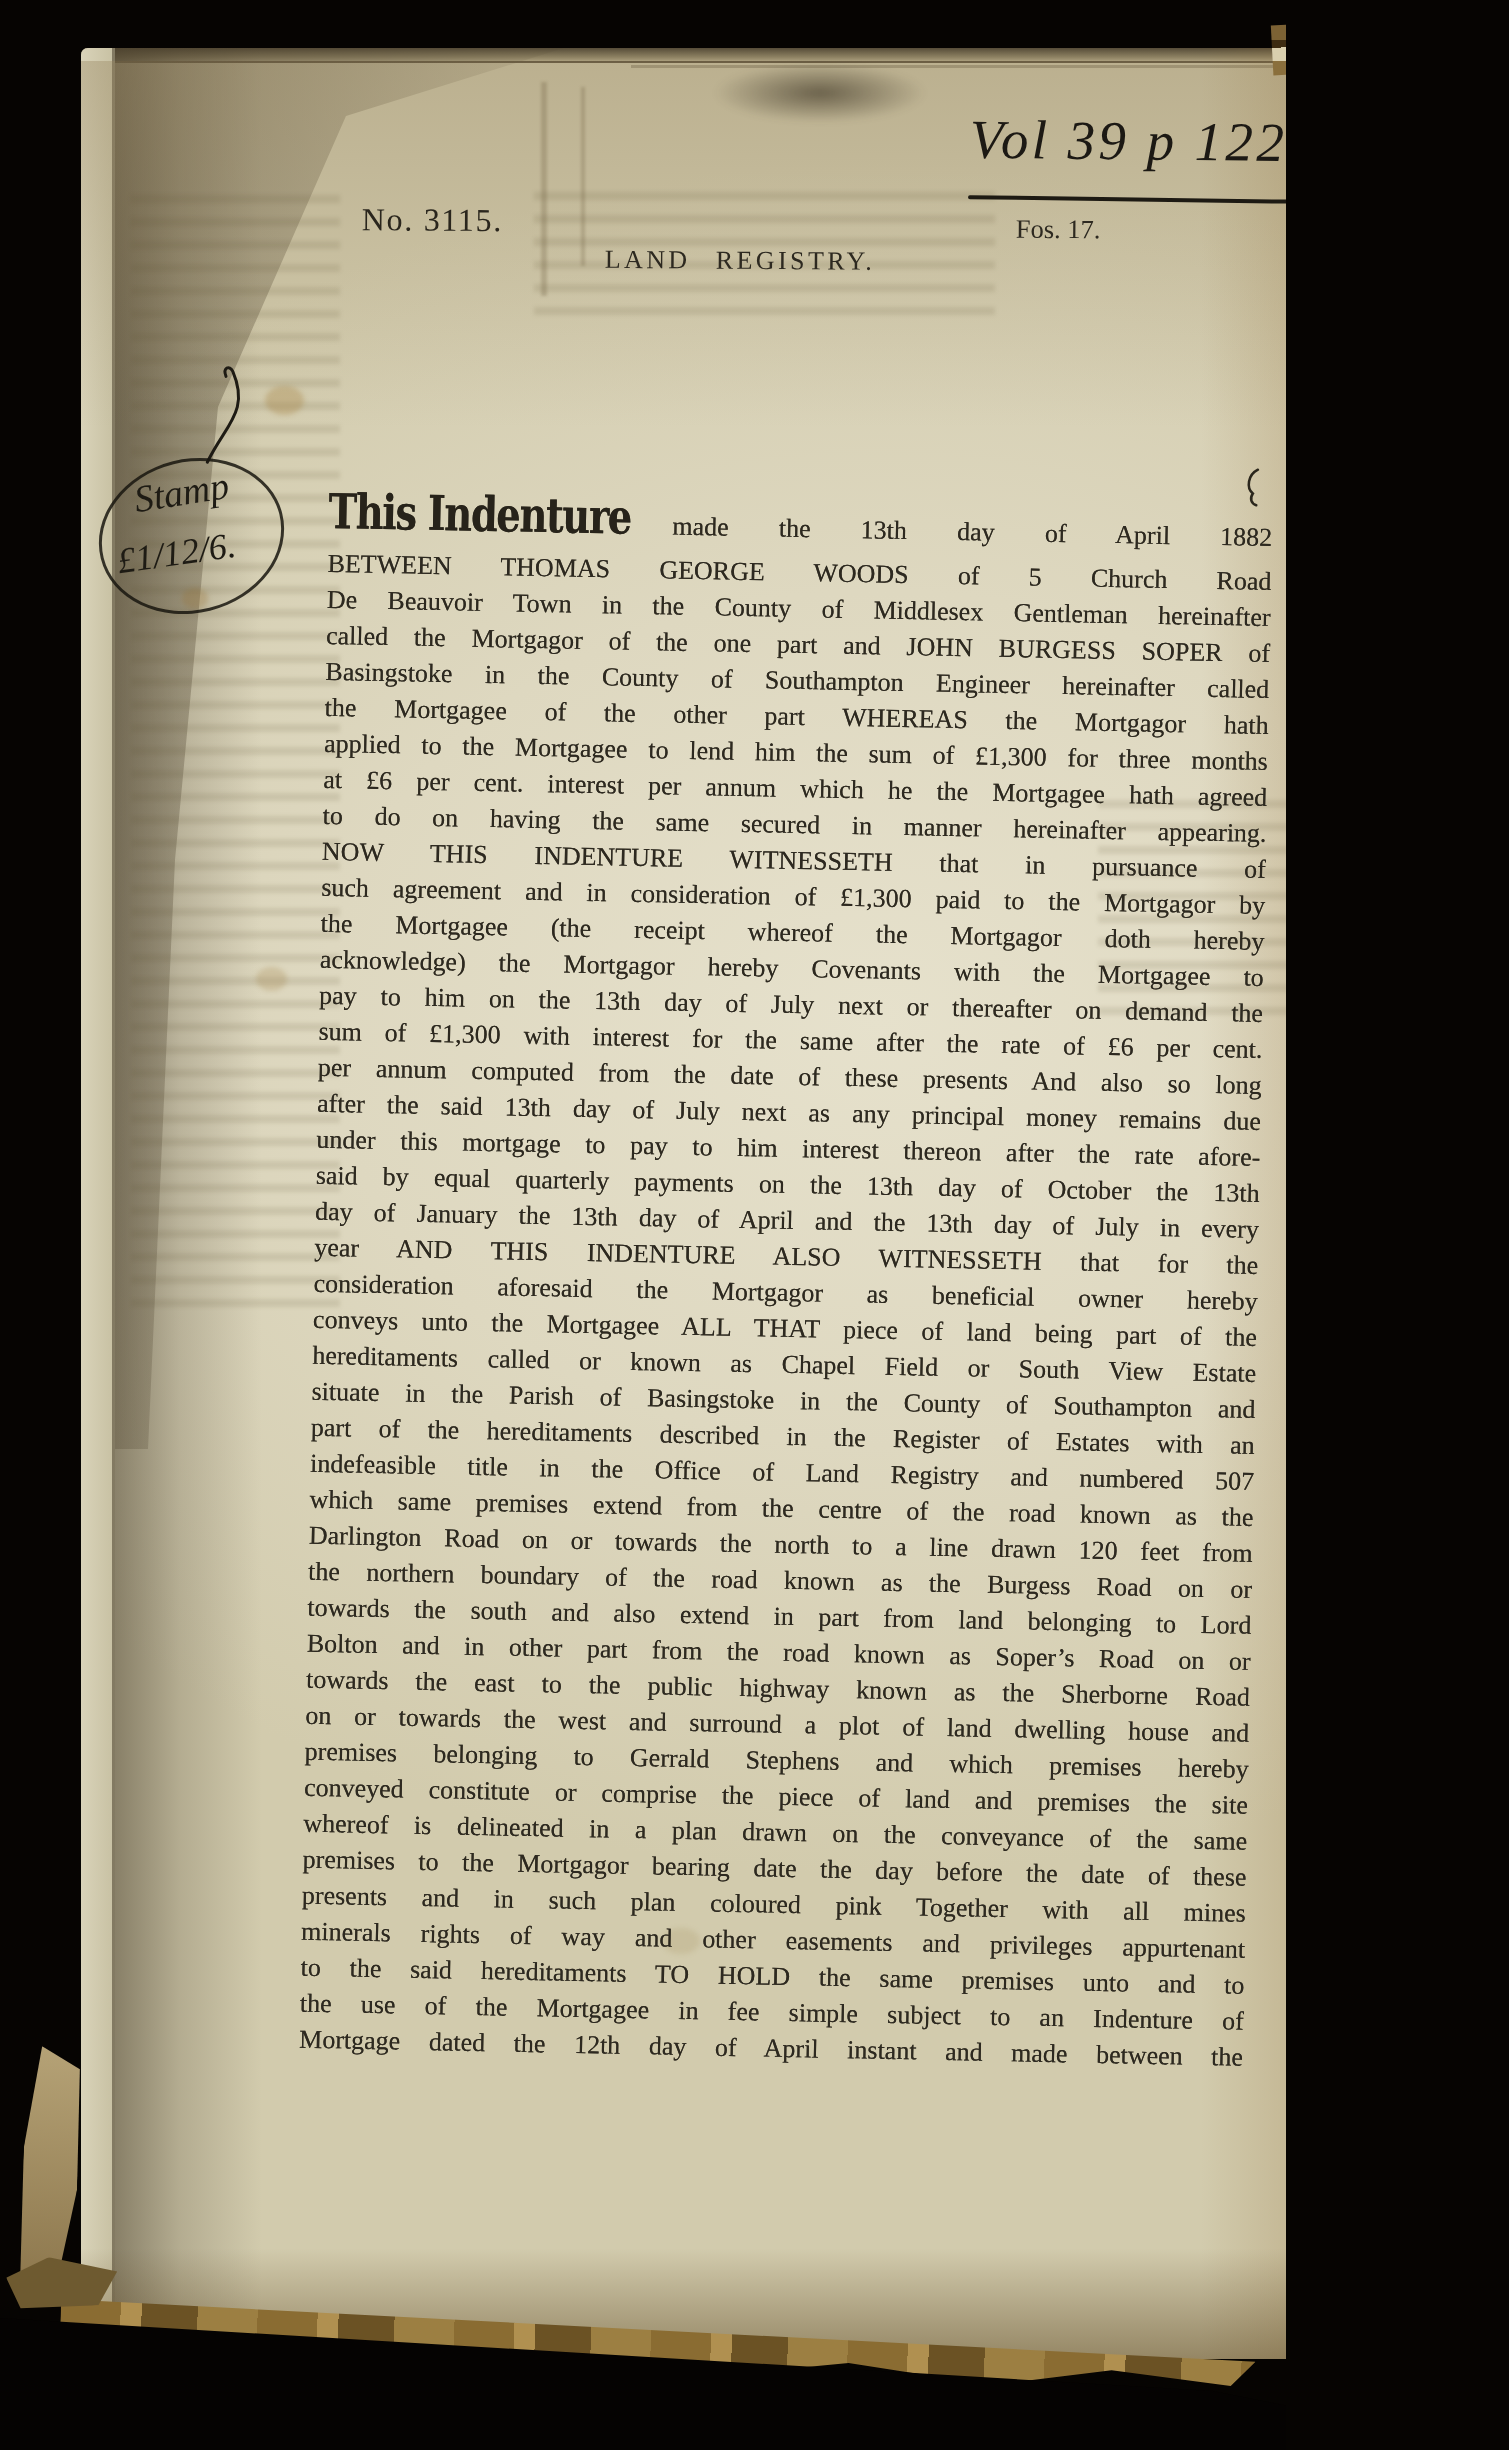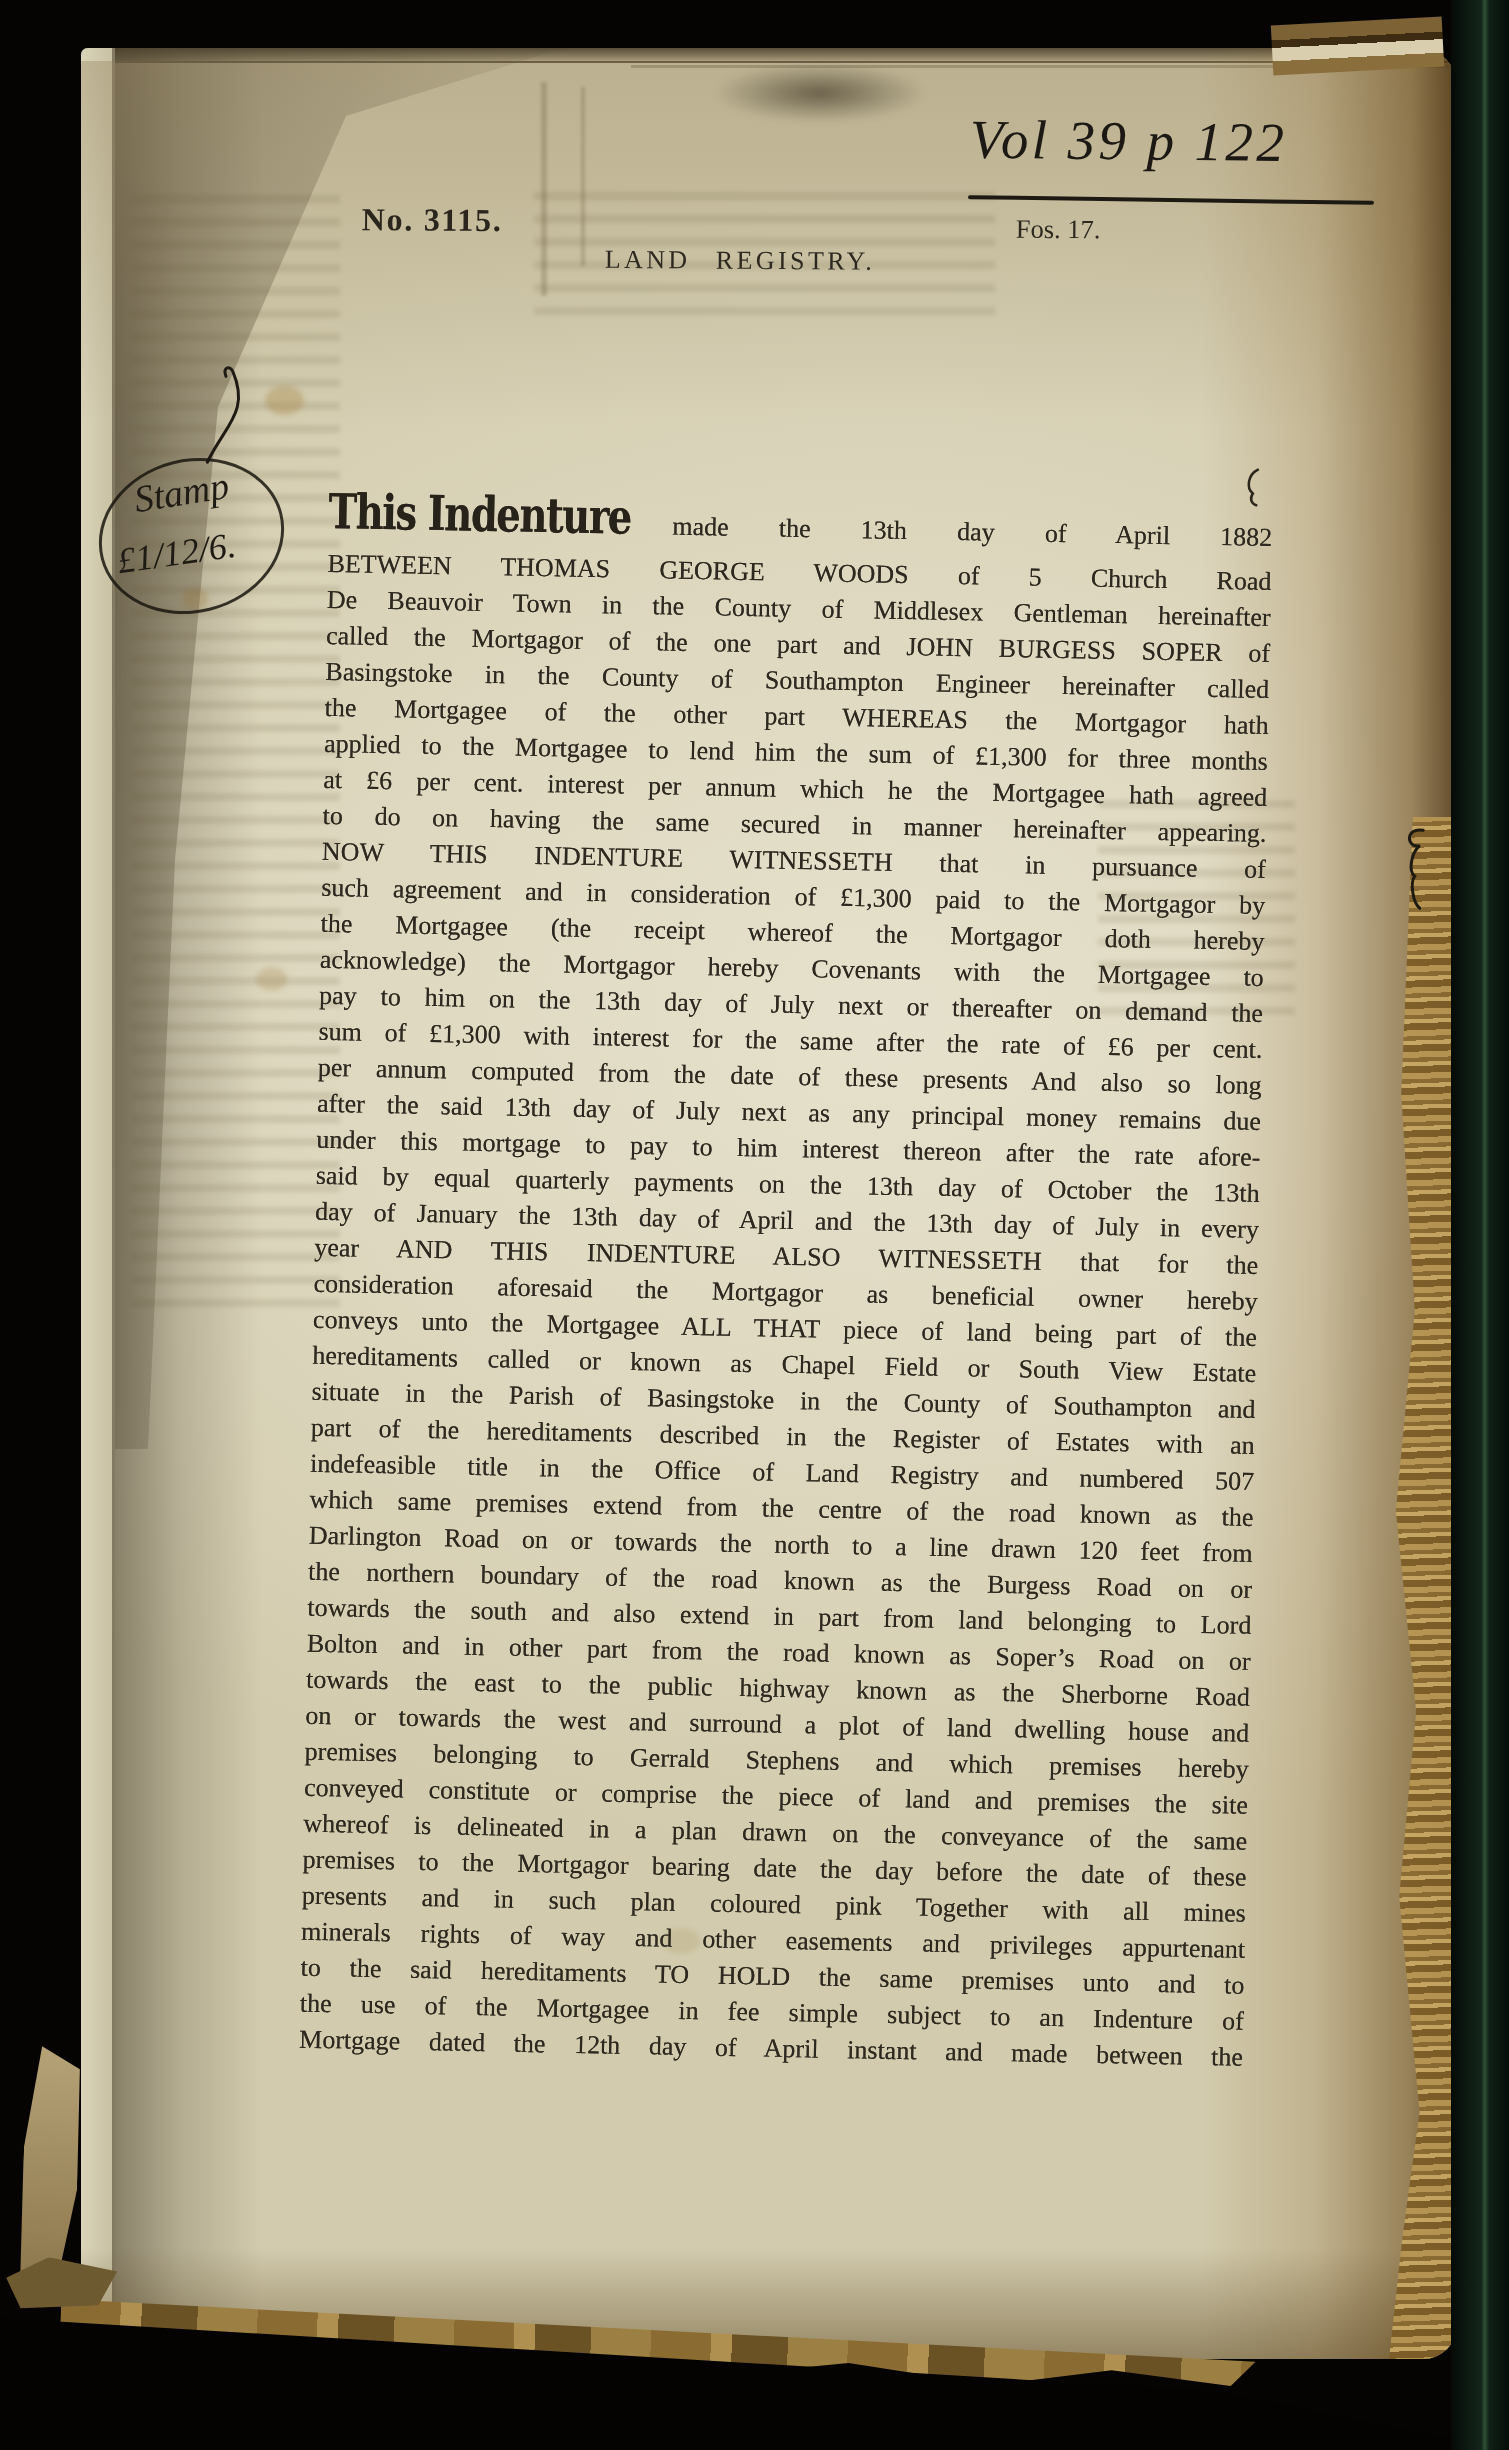--- a/index.html
+++ b/index.html
@@ -1,16 +1,16 @@
 <!DOCTYPE html>
 <html style="font-size:13.7px"><head>
 <meta charset="utf-8">
 <style>
   html,body{margin:0;padding:0;background:#060402;}
-  .scan{position:relative;width:1509px;height:2450px;background:#060402;overflow:hidden;
+  .scan{position:relative;width:1286px;height:2450px;background:#060402;overflow:hidden;
         font-family:"Liberation Serif", serif;}
 
   
   .page{position:absolute;left:81px;top:48px;width:1376px;height:2311px;overflow:hidden;
         border-radius:6.8px 38px 34px 5.1px;
         background:radial-gradient(1111px 855px at 58% 42%, #e6e1cc 0%, #ded8c0 50%, #d2cbad 100%);}
 
   
   .edge-top{position:absolute;left:0;top:0;width:100%;height:13px;
         background:linear-gradient(#564c38,#8d8162 70%,#a99d7c);border-bottom:2.6px solid rgba(70,60,42,.45);}
@@ -64,21 +64,21 @@
         border-radius:2.6px;transform:rotate(.8deg);}
   .stamp{position:absolute;left:0;top:359px;width:256px;height:273px;color:#1e1b14;}
   .stamp-oval{position:absolute;left:17px;top:52px;width:181px;height:148px;border:3px solid rgba(25,22,15,.85);
         border-radius:50%;transform:rotate(-14deg);}
   .stamp-word{position:absolute;left:53px;top:63px;font-style:italic;font-size:38px;transform:rotate(-9deg);white-space:nowrap;}
   .stamp-amount{position:absolute;left:36px;top:125px;font-style:italic;font-size:36px;transform:rotate(-8deg);white-space:nowrap;}
   .stamp-tail{position:absolute;left:111px;top:-43px;}
 
   
   .hdr{transform:rotate(.4deg);transform-origin:50% 0;}
-  .hdr-no{position:absolute;left:282px;top:156px;font-size:32px;font-weight:bold;letter-spacing:1.7px;color:#2a261d;white-space:nowrap;}
+  .hdr-no{position:absolute;left:282px;top:156px;font-size:32px;font-weight:normal;letter-spacing:1.7px;color:#2a261d;white-space:nowrap;}
   .hdr-fos{position:absolute;left:936px;top:164px;font-size:26.5px;color:#2d2920;white-space:nowrap;}
   .hdr-title{position:absolute;left:404px;top:198px;width:513px;text-align:center;font-size:26px;
         letter-spacing:3.4px;word-spacing:15.4px;color:#2d2920;white-space:nowrap;}
 
   
   .deed-block{position:absolute;left:248px;top:444px;width:944px;color:#2d2920;
         transform:rotate(1.1deg);transform-origin:50% 0;
         text-shadow:0 0 0.5px rgba(45,40,28,.8);}
   .first-line{display:flex;align-items:baseline;height:63px;}
   .blackletter{font-family:"DejaVu Serif",serif;font-weight:bold;font-size:48px;letter-spacing:-1.7px;

